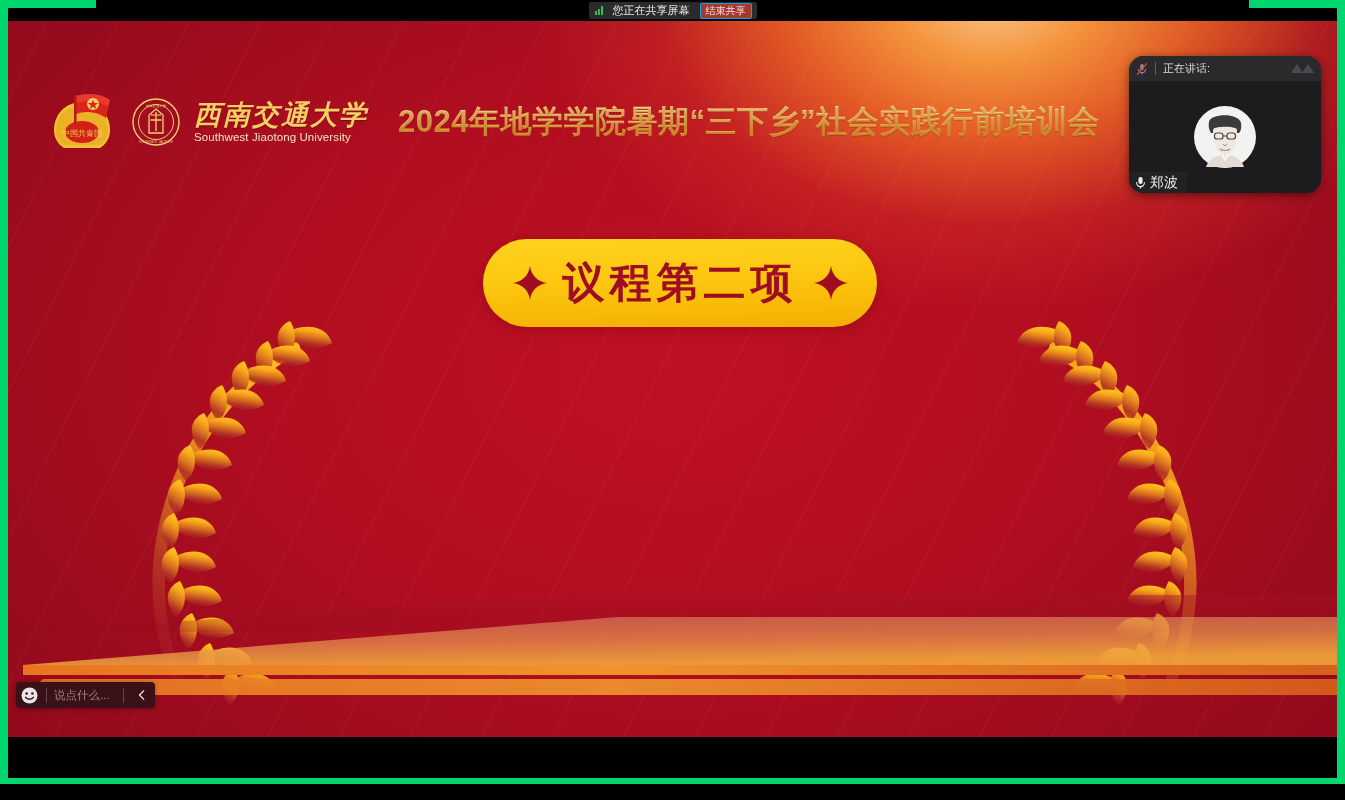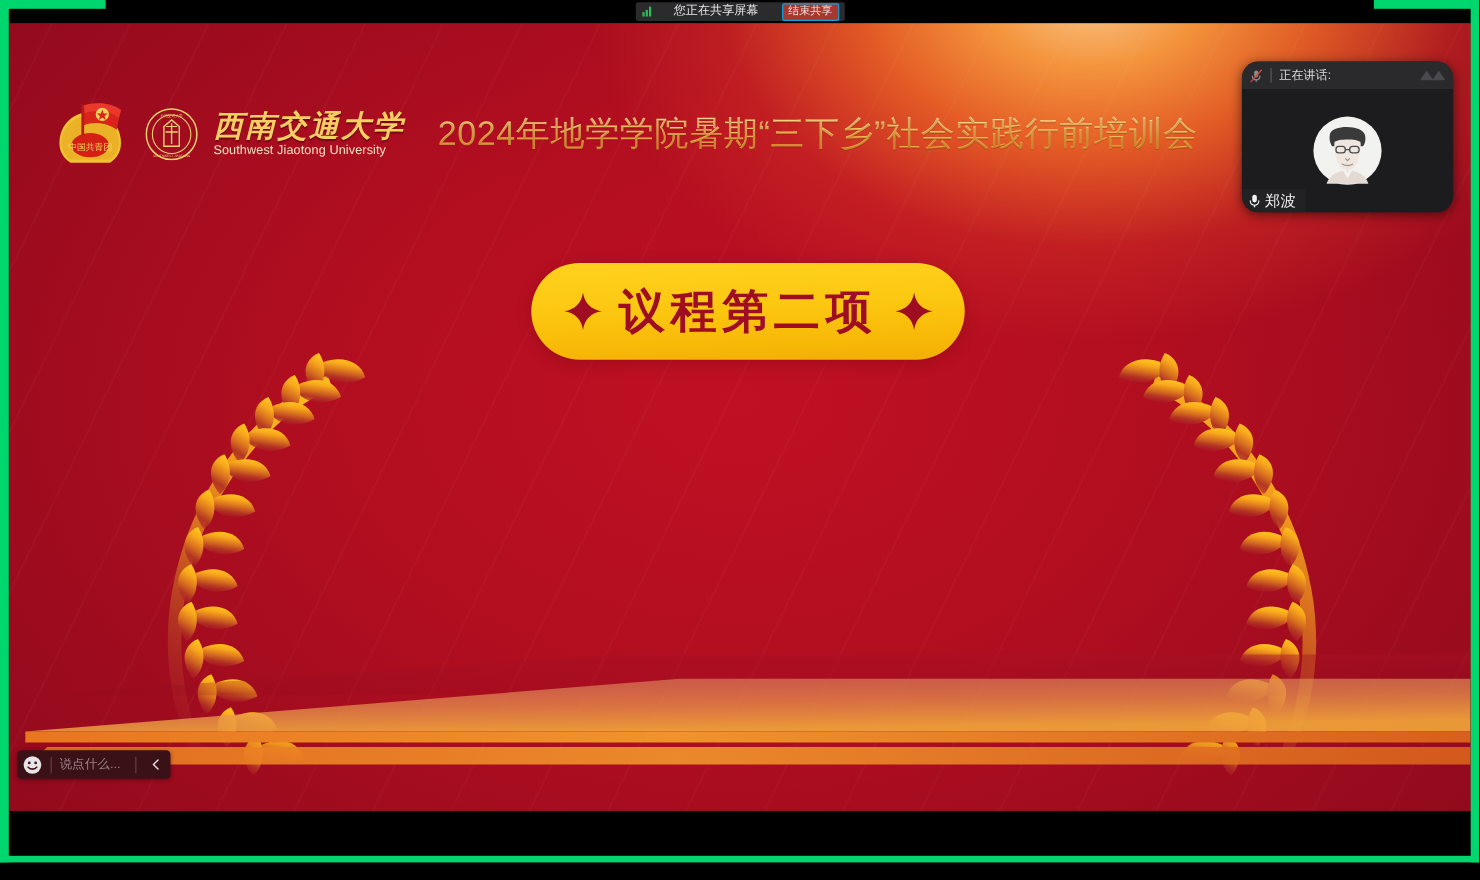--- a/index.html
+++ b/index.html
@@ -43,21 +43,21 @@
     height: 21px;
     background: #000000;
     z-index: 55;
     display: flex;
     align-items: center;
     justify-content: center;
   }
   #share-pill {
     display: flex;
     align-items: center;
-    gap: 21px;
+    gap: 10px;
     background: #2b2b2d;
     height: 17px;
     padding: 0 5px 0 6px;
     border-radius: 2px;
   }
   .signal-icon {
     display: inline-flex;
     align-items: flex-end;
     gap: 1px;
     height: 9px;
@@ -146,21 +146,21 @@
     text-shadow: 0 1px 1px rgba(90,0,10,0.6);
   }
   #sjtu-en {
     font-size: 11.5px;
     color: #f2e4c0;
     letter-spacing: 0.1px;
     margin-top: 1px;
   }
   #event-title {
     font-size: 31px;
-    font-weight: normal;
+    font-weight: bold;
     letter-spacing: 0.5px;
     margin-left: 14px;
     white-space: nowrap;
     background: linear-gradient(180deg, #fde9a8 0%, #f7d472 32%, #eab346 62%, #d79a2c 100%);
     -webkit-background-clip: text;
     background-clip: text;
     color: transparent;
     text-shadow: 0 1px 0 rgba(120,20,0,0.25);
   }
 

